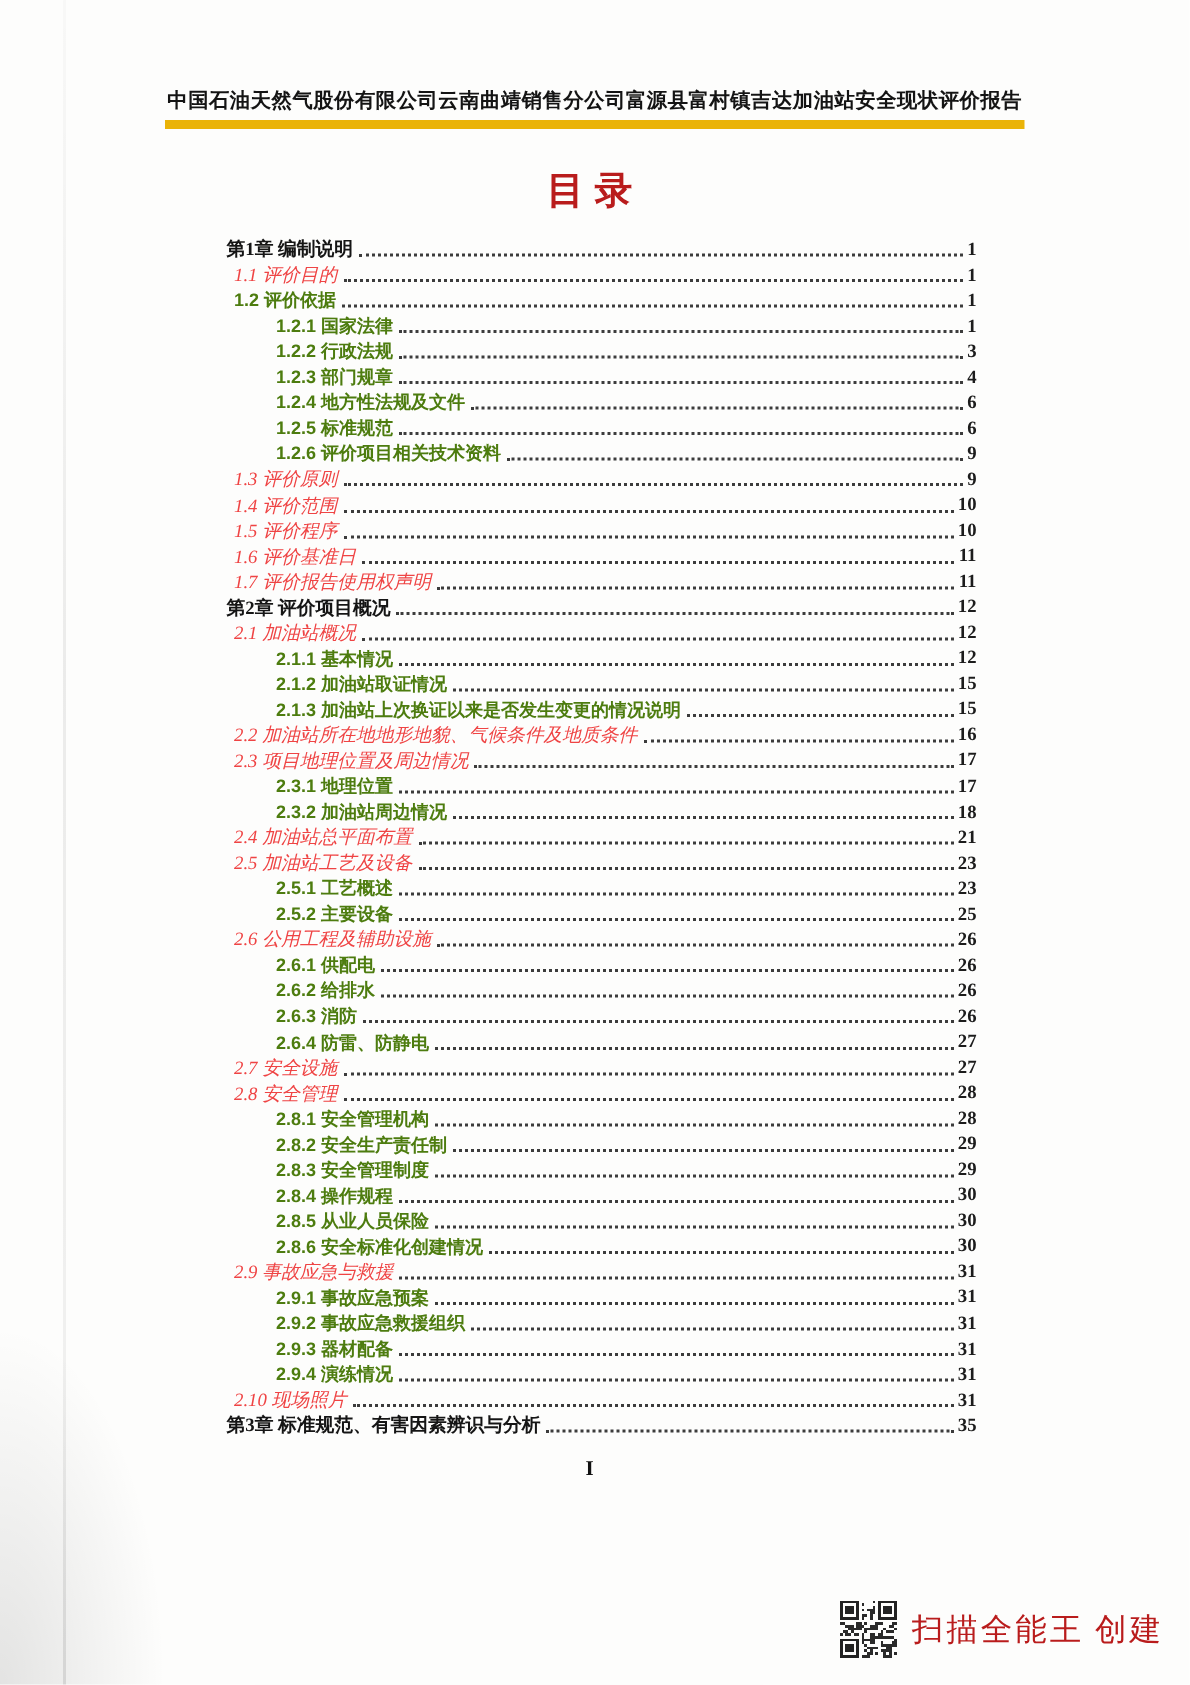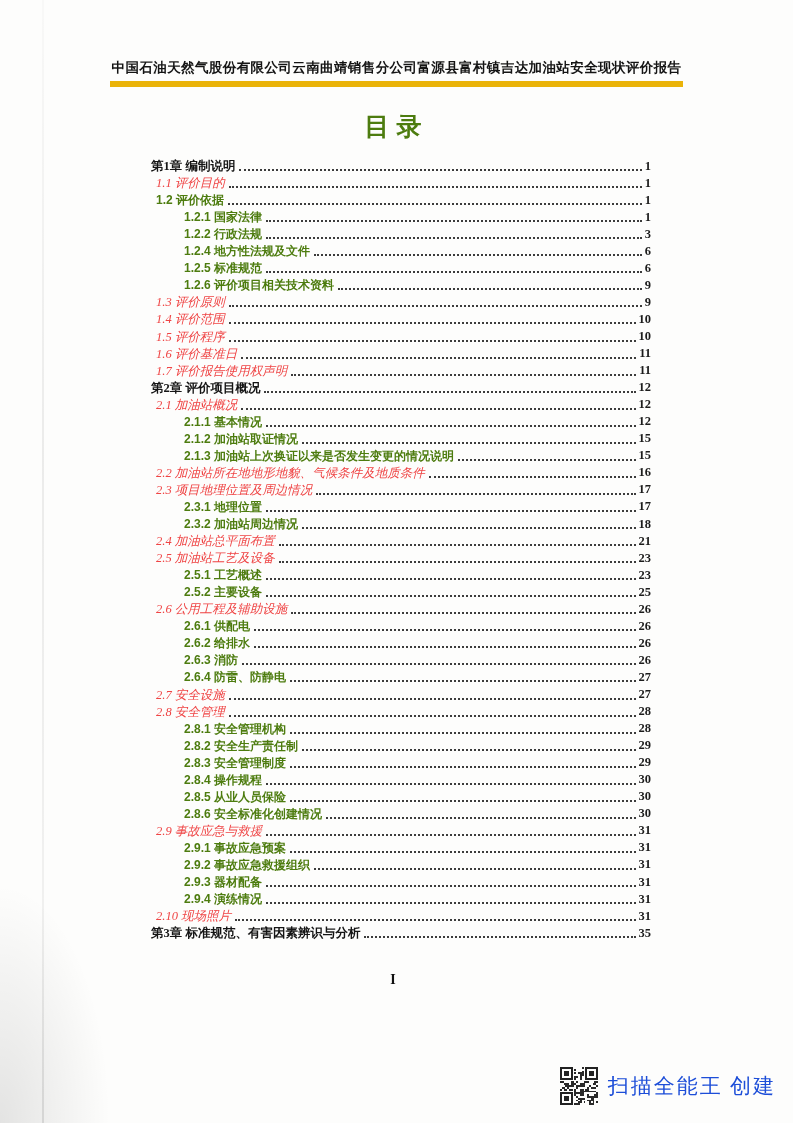--- a/index.html
+++ b/index.html
@@ -41,21 +41,21 @@
     padding: 0 2px 4px 2px;
   }
   
   .doc-title {
     position: absolute; top: 110px; left: 0; right: 0;
     text-align: center;
     font-family: "Liberation Sans", sans-serif;
     font-weight: 700;
     font-size: 25px;
     letter-spacing: 7px;
-    color: #4d7c0f;
+    color: #b91c1c;
   }
   
   .toc {
     position: absolute; top: 157px; left: 130px; width: 521px;
   }
   .toc-row {
     display: flex; align-items: flex-end;
     height: 17.05px;
     font-size: 12px;
     line-height: 15px;
@@ -102,21 +102,21 @@
     position: absolute; top: 1066px; right: 17px;
     display: flex; align-items: center; gap: 10px;
   }
   .watermark .qr {
     width: 38px; height: 40px; display: block;
   }
   .watermark .wm-text {
     font-family: "Liberation Serif", serif;
     font-size: 21px;
     letter-spacing: 2px;
-    color: #1d4ed8;
+    color: #b91c1c;
   }
 </style>
 </head>
 <body>
 
 <div class="page">
 
   <div class="scan-line-left"></div>
   <div class="scan-shadow-bl"></div>
 
@@ -144,20 +144,25 @@
       </div>
       <div class="toc-row lvl3 f-hei">
         <span class="label">1.2.1 国家法律</span>
         <span class="leader"></span>
         <span class="pagenum">1</span>
       </div>
       <div class="toc-row lvl3 f-hei">
         <span class="label">1.2.2 行政法规</span>
         <span class="leader"></span>
         <span class="pagenum">3</span>
+      </div>
+      <div class="toc-row lvl3 f-hei">
+        <span class="label">1.2.3 部门规章</span>
+        <span class="leader"></span>
+        <span class="pagenum">4</span>
       </div>
       <div class="toc-row lvl3 f-hei">
         <span class="label">1.2.4 地方性法规及文件</span>
         <span class="leader"></span>
         <span class="pagenum">6</span>
       </div>
       <div class="toc-row lvl3 f-hei">
         <span class="label">1.2.5 标准规范</span>
         <span class="leader"></span>
         <span class="pagenum">6</span>

